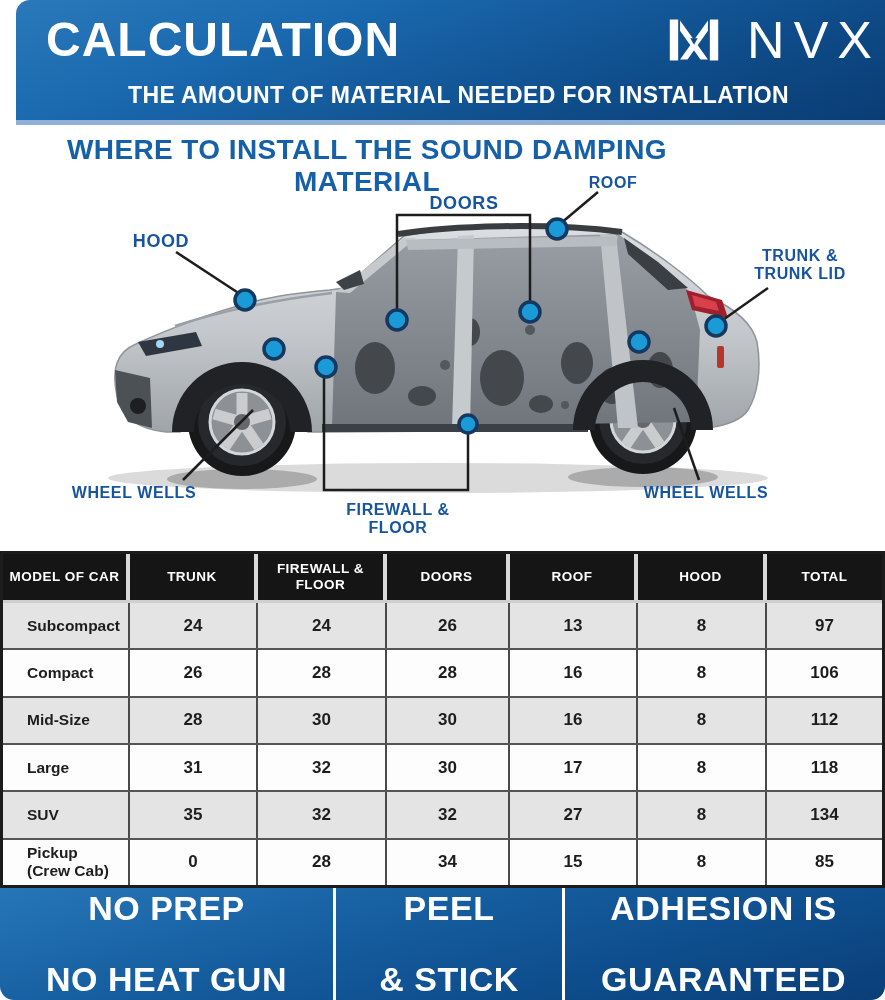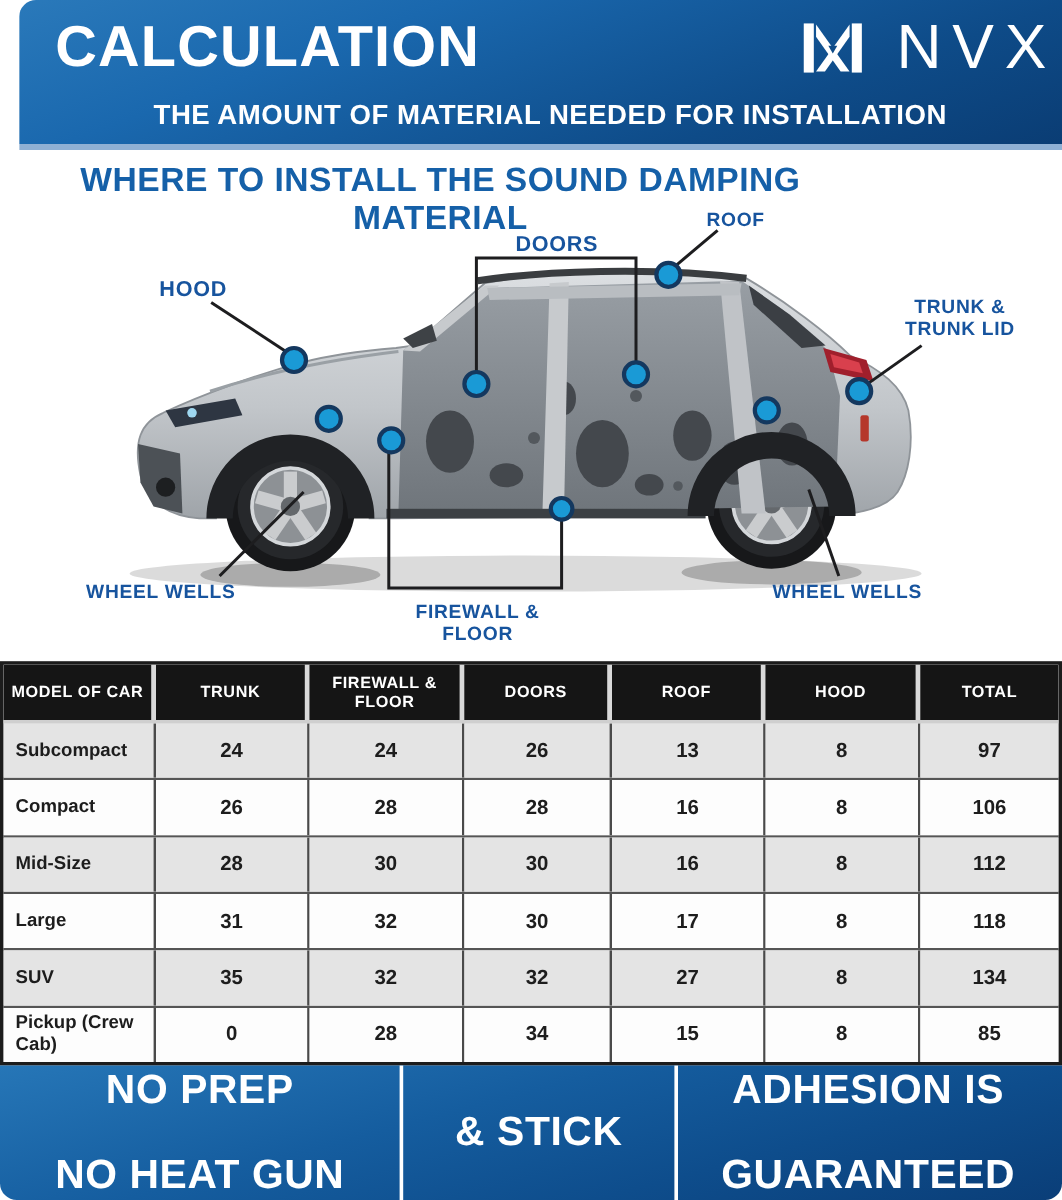--- a/index.html
+++ b/index.html
@@ -35,21 +35,21 @@
           display:flex;align-items:center;justify-content:center;text-align:center;
           border-right:4px solid #d9d9d9;line-height:1.2;padding:0 6px;box-sizing:border-box;}
   .thead .tcell:last-child{border-right:none;}
   .tbody-row{flex:1;border-bottom:2px solid #555;}
   .tbody-row:last-child{border-bottom:none;}
   .row-light .tcell{background:#e4e4e4;}
   .row-white .tcell{background:#fdfdfd;}
   .tbody-row .tcell{display:flex;align-items:center;justify-content:center;color:#1d1d1d;
           font-size:17px;font-weight:700;border-right:2px solid #4a4a4a;box-sizing:border-box;}
   .tbody-row .tcell:last-child{border-right:none;}
-  .tbody-row .tcell.model{justify-content:flex-start;padding-left:10px;padding-right:6px;
+  .tbody-row .tcell.model{justify-content:flex-start;padding-left:24px;padding-right:6px;
           font-size:15.5px;line-height:1.15;}
 
   
   .footer{position:absolute;left:0;top:888px;width:885px;height:112px;display:flex;
           background:linear-gradient(165deg,#2676b7 0%,#155d9f 40%,#0e4d8c 70%,#0a3e78 100%);
           border-radius:0 0 14px 14px;}
   .fpanel{display:flex;flex-direction:column;align-items:center;justify-content:center;
           color:#fff;font-size:34px;font-weight:900;letter-spacing:.5px;line-height:1.22;
           box-sizing:border-box;gap:30px;}
   .fpanel.p1{width:333px;}
@@ -305,20 +305,21 @@
       <div class="tcell">85</div>
     </div>
   </div>
 
   <div class="footer">
     <div class="fpanel p1">
       <div>NO PREP</div>
       <div>NO HEAT GUN</div>
     </div>
     <div class="fpanel p2">
+      <div>PEEL</div>
       <div>&amp; STICK</div>
     </div>
     <div class="fpanel p3">
       <div>ADHESION IS</div>
       <div>GUARANTEED</div>
     </div>
   </div>
 
 </div>
 

